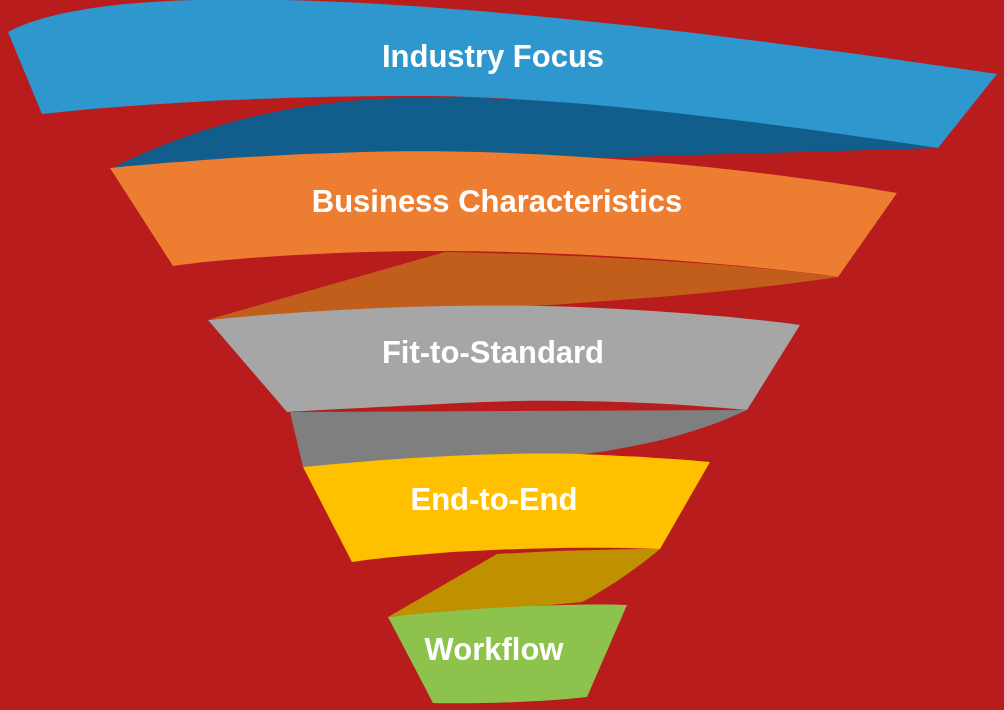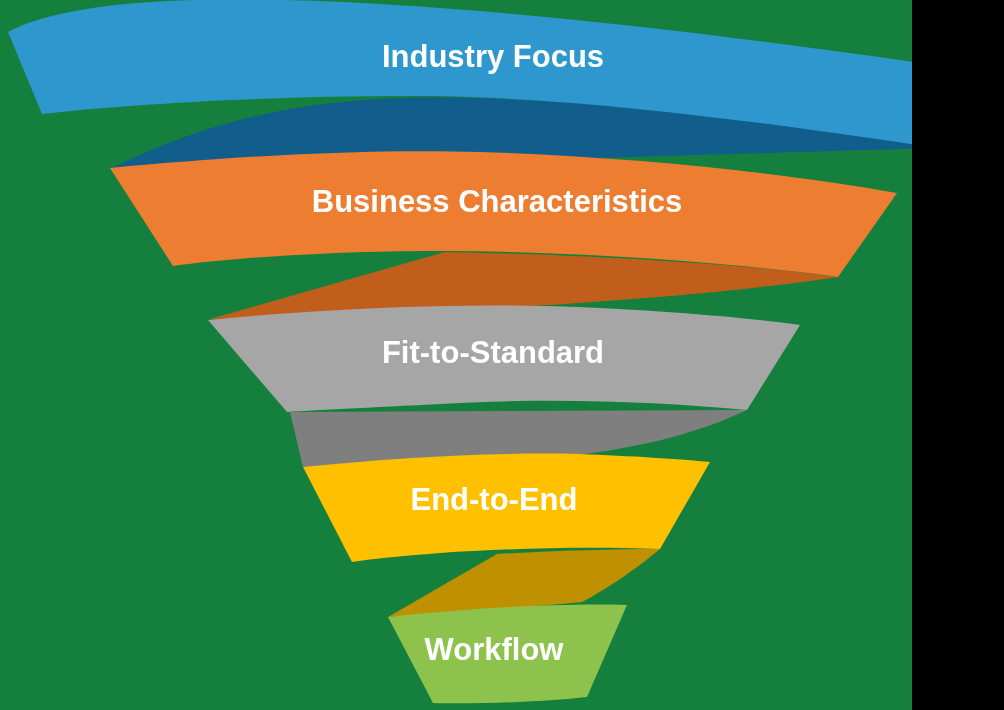--- a/index.html
+++ b/index.html
@@ -2,23 +2,23 @@
 <html><head>
 <meta charset="utf-8">
 <style>
   html, body {
     margin: 0;
     padding: 0;
     background: #000000;
   }
   .canvas {
     position: relative;
-    width: 912px;
+    width: 1004px;
     height: 710px;
-    background: #15803d;
+    background: #b91c1c;
     overflow: hidden;
     font-family: "Liberation Sans", sans-serif;
   }
   svg.funnel {
     display: block;
     width: 1004px;
     height: 710px;
   }
   .band-label {
     font-family: "Liberation Sans", sans-serif;

